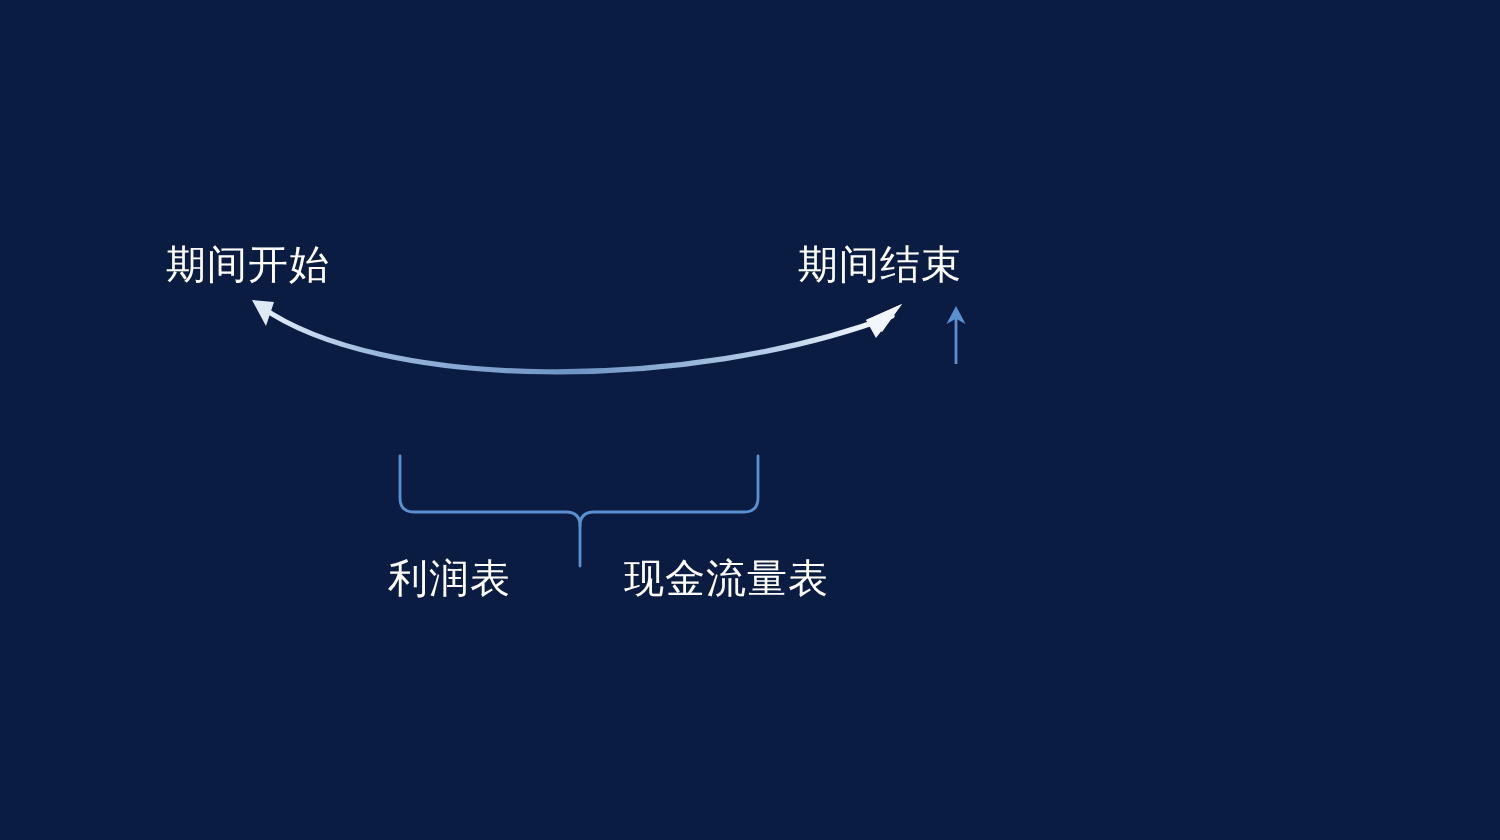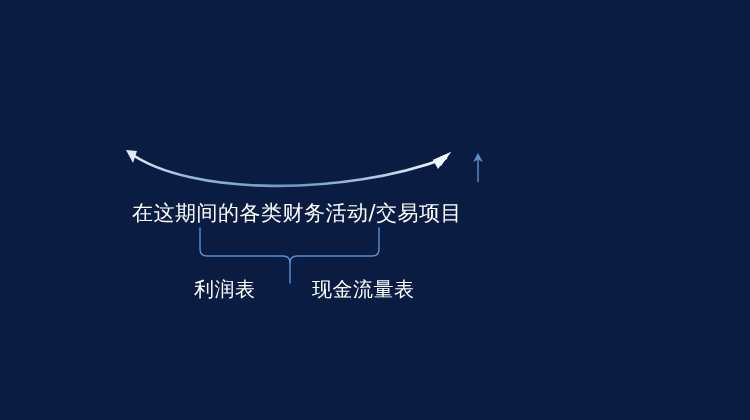--- a/index.html
+++ b/index.html
@@ -72,22 +72,23 @@
       <line x1="478" y1="182" x2="478" y2="157" stroke="#5a8fd0" stroke-width="1.4"></line>
       <path d="M 478 153 L 473.2 162 L 478 159.4 L 482.8 162 Z" fill="#5a8fd0"></path>
     </g>
 
     <g fill="none" stroke="#5a8fd0" stroke-width="1.4" stroke-linecap="round">
       <path d="M 200 228 L 200 249 Q 200 256 207 256 L 283 256 Q 290 256 290 263 L 290 283"></path>
       <path d="M 379 228 L 379 249 Q 379 256 372 256 L 297 256 Q 290 256 290 263"></path>
     </g>
   </svg>
 
+  <div class="lbl" id="period-start-label">期间开始</div>
 
+  <div class="lbl" id="period-end-label">期间结束</div>
 
-  <div class="lbl" id="activities-label">在这期间的各类财务活动/交易项目</div>
 
 
   <div class="lbl" id="cashflow-label">现金流量表</div>
 
   <div class="lbl" id="income-label">利润表</div>
 
 </div>
 
 </body></html>

